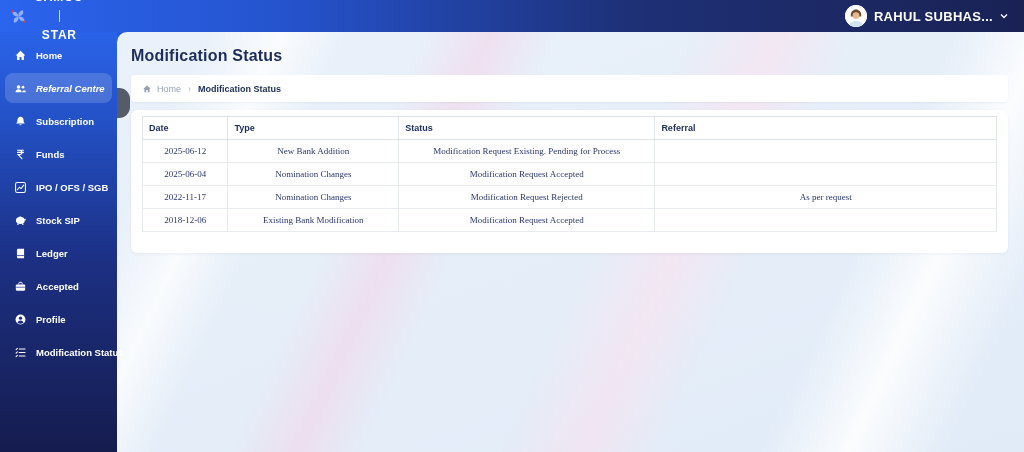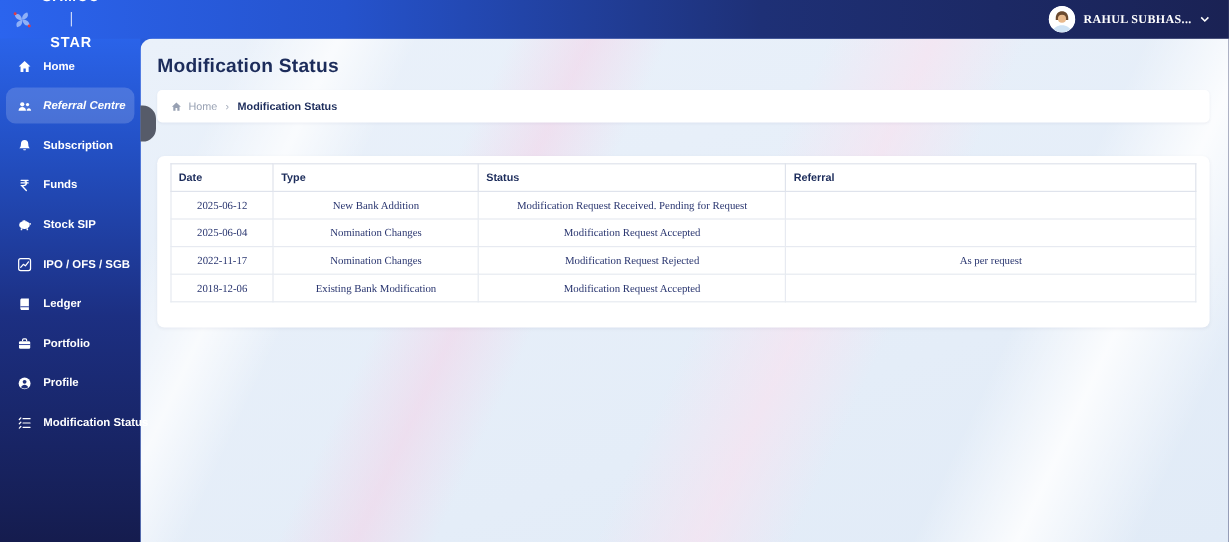--- a/index.html
+++ b/index.html
@@ -15,21 +15,21 @@
   .topbar {
     position:absolute; top:0; left:0; right:0; height:32px; z-index:5;
     background: linear-gradient(90deg,#2b64ee 0%, #2553cd 28%, #1e3076 62%, #1a2254 100%);
     display:flex; align-items:center; justify-content:space-between;
     padding:0 16px 0 9px;
   }
   .brand { display:flex; align-items:center; gap:7px; }
   .brand-text { color:#fff; font-weight:bold; font-size:12px; letter-spacing:0.8px; display:flex; align-items:center; gap:6px;flex-direction:column; }
   .brand-sep { width:1px; height:12px; background:rgba(255,255,255,0.75); display:inline-block; }
   .userbox { display:flex; align-items:center; gap:7px; cursor:pointer; }
-  .username { color:#fff; font-weight:bold; font-size:10px; letter-spacing:0.3px;font-family:Liberation Serif, serif; }
+  .username { color:#fff; font-weight:bold; font-size:13px; letter-spacing:0.3px; }
   .avatar { width:22px; height:22px; border-radius:50%; background:#fff; overflow:hidden; flex:0 0 auto; }
 
   
   .sidebar {
     position:absolute; top:32px; left:0; width:117px; bottom:0; z-index:4;
     background: linear-gradient(180deg,#2a63e9 0%, #2350c4 22%, #1c2f82 55%, #151c4e 100%);
     padding-top:5px;
   }
   .side-item {
     display:flex; align-items:center; gap:9px;
@@ -64,21 +64,21 @@
     margin:10px 16px 0 14px; height:27px; background:#fff; border-radius:4px;
     display:flex; align-items:center; gap:7px; padding:0 11px;
     font-size:9px; color:#98a1b3;
     box-shadow:0 1px 2px rgba(30,42,90,0.05);
   }
   .breadcrumb .bc-home { display:flex; align-items:center; gap:5px; cursor:pointer; color:#98a1b3; }
   .breadcrumb .bc-sep { color:#a6adbd; font-size:9px; }
   .breadcrumb .bc-current { color:#1c2c5b; font-weight:bold; }
 
   .card {
-    margin:28px 16px 0 14px; background:#fff; border-radius:6px;
+    margin:8px 16px 0 14px; background:#fff; border-radius:6px;
     padding:6px 11px 21px;
     box-shadow:0 1px 3px rgba(30,42,90,0.06);
   }
   table { width:100%; border-collapse:collapse; table-layout:fixed; }
   th {
     text-align:left; font-weight:bold; color:#1c2c5b; font-size:9px;
     border:1px solid #dfe3ec; padding:6px 6px; background:#fff;
   }
   td {
     text-align:center; color:#2a3670; font-size:9px;
@@ -170,60 +170,60 @@
       <span class="side-icon">
         <svg viewBox="0 0 20 20">
           <path d="M5.5 3.5h9 M5.5 6.8h9 M8 3.5c2.8 0 4.3 1.2 4.3 3.3S10.8 10.2 8 10.2H6.3L12.2 16.5" fill="none" stroke="#fff" stroke-width="1.7" stroke-linecap="round"></path>
         </svg>
       </span>
       <span>Funds</span>
     </div>
 
     <div class="side-item">
       <span class="side-icon">
+        <svg viewBox="0 0 20 20">
+          <rect x="2.4" y="2.4" width="15.2" height="15.2" rx="2.6" fill="none" stroke="#fff" stroke-width="1.6"></rect>
+          <polyline points="5,13.5 8.4,9.6 11,11.6 15,6.4" fill="none" stroke="#fff" stroke-width="1.6" stroke-linecap="round" stroke-linejoin="round"></polyline>
+        </svg>
+      </span>
+      <span>IPO / OFS / SGB</span>
+    </div>
+
+    <div class="side-item">
+      <span class="side-icon">
         <svg viewBox="0 0 20 20" fill="#fff">
           <ellipse cx="9.8" cy="10" rx="6.8" ry="5.2"></ellipse>
           <path d="M15.5 8.2l2.6-.8-.4 3z"></path>
           <rect x="5" y="14.2" width="2" height="2.6" rx="0.8"></rect>
           <rect x="12.5" y="14.2" width="2" height="2.6" rx="0.8"></rect>
           <path d="M6.8 4.8c1-1.2 3.4-1.4 4.6-.4l-2 1.8z"></path>
         </svg>
       </span>
       <span>Stock SIP</span>
     </div>
 
     <div class="side-item">
       <span class="side-icon">
         <svg viewBox="0 0 20 20">
-          <rect x="2.4" y="2.4" width="15.2" height="15.2" rx="2.6" fill="none" stroke="#fff" stroke-width="1.6"></rect>
-          <polyline points="5,13.5 8.4,9.6 11,11.6 15,6.4" fill="none" stroke="#fff" stroke-width="1.6" stroke-linecap="round" stroke-linejoin="round"></polyline>
-        </svg>
-      </span>
-      <span>IPO / OFS / SGB</span>
-    </div>
-
-    <div class="side-item">
-      <span class="side-icon">
-        <svg viewBox="0 0 20 20">
           <path d="M4.5 4.6c0-1.1.9-2 2-2h9v14.8h-9c-1.1 0-2-.9-2-2z" fill="#fff"></path>
           <line x1="4.5" y1="13.2" x2="15.5" y2="13.2" stroke="#2b3f9e" stroke-width="1.3"></line>
         </svg>
       </span>
       <span>Ledger</span>
     </div>
 
     <div class="side-item">
       <span class="side-icon">
         <svg viewBox="0 0 20 20">
           <rect x="2.8" y="6.8" width="14.4" height="9.6" rx="1.6" fill="#fff"></rect>
           <path d="M7.4 6.8V5c0-.8.6-1.4 1.4-1.4h2.4c.8 0 1.4.6 1.4 1.4v1.8" fill="none" stroke="#fff" stroke-width="1.5"></path>
           <rect x="2.8" y="10.4" width="14.4" height="1.2" fill="#2b3f9e"></rect>
         </svg>
       </span>
-      <span>Portfolio</span>
+      <span>Accepted</span>
     </div>
 
 
     <div class="side-item">
       <span class="side-icon">
         <svg viewBox="0 0 20 20">
           <circle cx="10" cy="10" r="7.6" fill="#fff"></circle>
           <circle cx="10" cy="8" r="2.5" fill="#20307c"></circle>
           <path d="M5.3 14.8c1-2.1 2.7-3.2 4.7-3.2s3.7 1.1 4.7 3.2a7.6 7.6 0 01-9.4 0z" fill="#20307c"></path>
         </svg>
@@ -280,21 +280,21 @@
             <th>Type</th>
             <th>Status</th>
             <th>Referral</th>
           </tr>
       </thead>
       <tbody>
 
           <tr>
             <td>2025-06-12</td>
             <td>New Bank Addition</td>
-            <td>Modification Request Received. Pending for Request</td>
+            <td>Modification Request Existing. Pending for Process</td>
             <td></td>
           </tr>
 
           <tr>
             <td>2025-06-04</td>
             <td>Nomination Changes</td>
             <td>Modification Request Accepted</td>
             <td></td>
           </tr>
 

